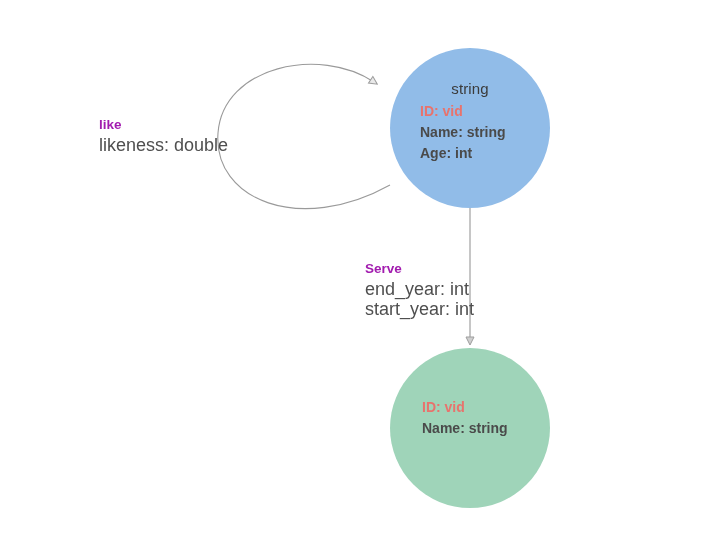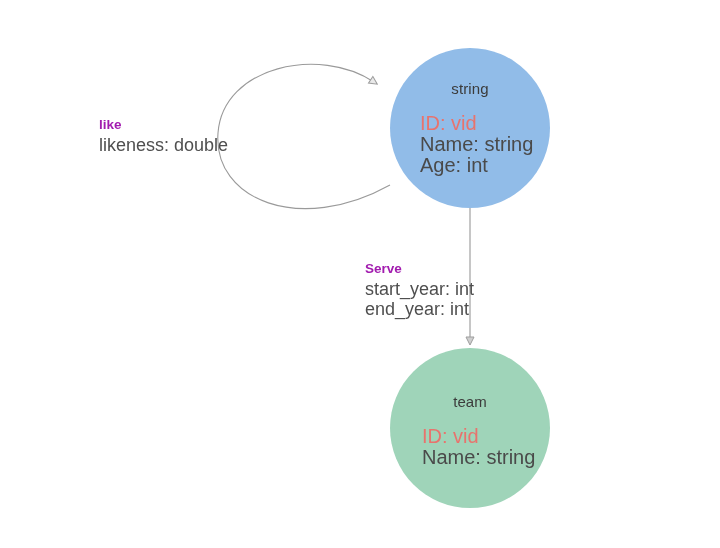--- a/index.html
+++ b/index.html
@@ -33,25 +33,26 @@
     pointer-events: none;
   }
   .node-title {
     text-align: center;
     font-size: 15px;
     font-weight: 400;
     color: #3b3b3b;
     letter-spacing: 0.1px;
   }
   .node-props {
-    margin-top: 16px;
-    font-size: 20px;
+    margin-top: 4px;
+    font-size: 14px;
     line-height: 21px;
     color: #4a4a4a;
     text-align: left;
+    font-weight: bold;
   }
   .prop-id {
     color: #e8736d;
   }
 
   
   #player-text {
     left: 390px;
     top: 80px;
     width: 160px;
@@ -127,31 +128,30 @@
   <div class="node-text" id="player-text">
     <div class="node-title">string</div>
     <div class="node-props">
       <div class="prop-id" style="color: rgb(232, 115, 109);">ID: vid</div>
       <div>Name: string</div>
       <div>Age: int</div>
     </div>
   </div>
 
   <div class="node-text" id="team-text">
-    <div class="node-title">team</div>
     <div class="node-props">
       <div class="prop-id" style="color: rgb(232, 115, 109);">ID: vid</div>
       <div>Name: string</div>
     </div>
   </div>
 
   <div class="edge-label" id="like-label">
     <div class="edge-name">like</div>
     <div class="edge-prop">likeness: double</div>
   </div>
 
   <div class="edge-label" id="serve-label">
     <div class="edge-name">Serve</div>
+    <div class="edge-prop">end_year: int</div>
     <div class="edge-prop">start_year: int</div>
-    <div class="edge-prop">end_year: int</div>
   </div>
 
 </div>
 
 </body></html>

